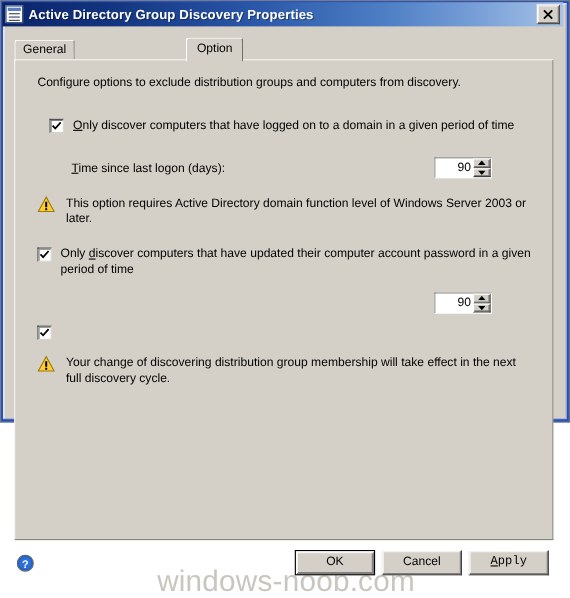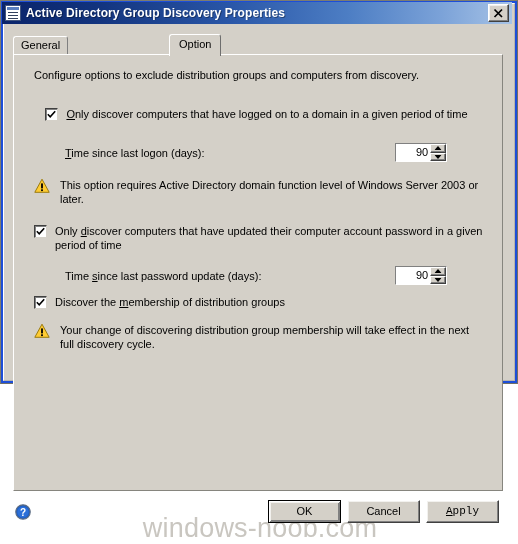--- a/index.html
+++ b/index.html
@@ -374,21 +374,20 @@
 
       <div class="cbrow" style="left:19px; top:168px; width:450px;">
         <span class="cb">
           <svg width="9" height="9" viewBox="0 0 9 9">
             <path d="M0.8 4.3 L3.2 6.8 L8.2 1.2" stroke="#000" stroke-width="1.6" fill="none"></path>
           </svg>
         </span>
         <span class="cb-label"><span>Only </span><span class="accel">d</span><span>iscover computers that have updated their computer account password in a given period of time</span></span>
       </div>
 
-      <div class="field-label" style="left:50px; top:214px;"><span>Time </span><span class="accel">s</span><span>ince last password update (days):</span></div>
 
       <div class="spinner" style="left:380px; top:210px;">
         <div class="spin-val">90</div>
         <div class="spin-btns">
           <div class="spin-btn">
             <svg width="7" height="4" viewBox="0 0 7 4">
               <path d="M3.5 0 L7 4 L0 4 Z" fill="#000"></path>
             </svg>
           </div>
           <div class="spin-btn">
@@ -398,21 +397,20 @@
           </div>
         </div>
       </div>
 
       <div class="cbrow" style="left:19px; top:239px; width:445px;">
         <span class="cb">
           <svg width="9" height="9" viewBox="0 0 9 9">
             <path d="M0.8 4.3 L3.2 6.8 L8.2 1.2" stroke="#000" stroke-width="1.6" fill="none"></path>
           </svg>
         </span>
-        <span class="cb-label"><span>Discover the </span><span class="accel">m</span><span>embership of distribution groups</span></span>
       </div>
 
       <div class="warnrow" style="left:19px; top:267px; width:452px;">
         <svg class="warn-icon" viewBox="0 0 16 16">
           <path d="M8 1.2 L15.2 14.3 L0.8 14.3 Z" fill="#ffcc33" stroke="#9a7b10" stroke-width="1"></path>
           <rect x="7.1" y="5.4" width="1.8" height="5" fill="#000"></rect>
           <rect x="7.1" y="11.3" width="1.8" height="1.8" fill="#000"></rect>
         </svg>
         <div class="warn-text">Your change of discovering distribution group membership will take effect in the next full discovery cycle.</div>
       </div>

